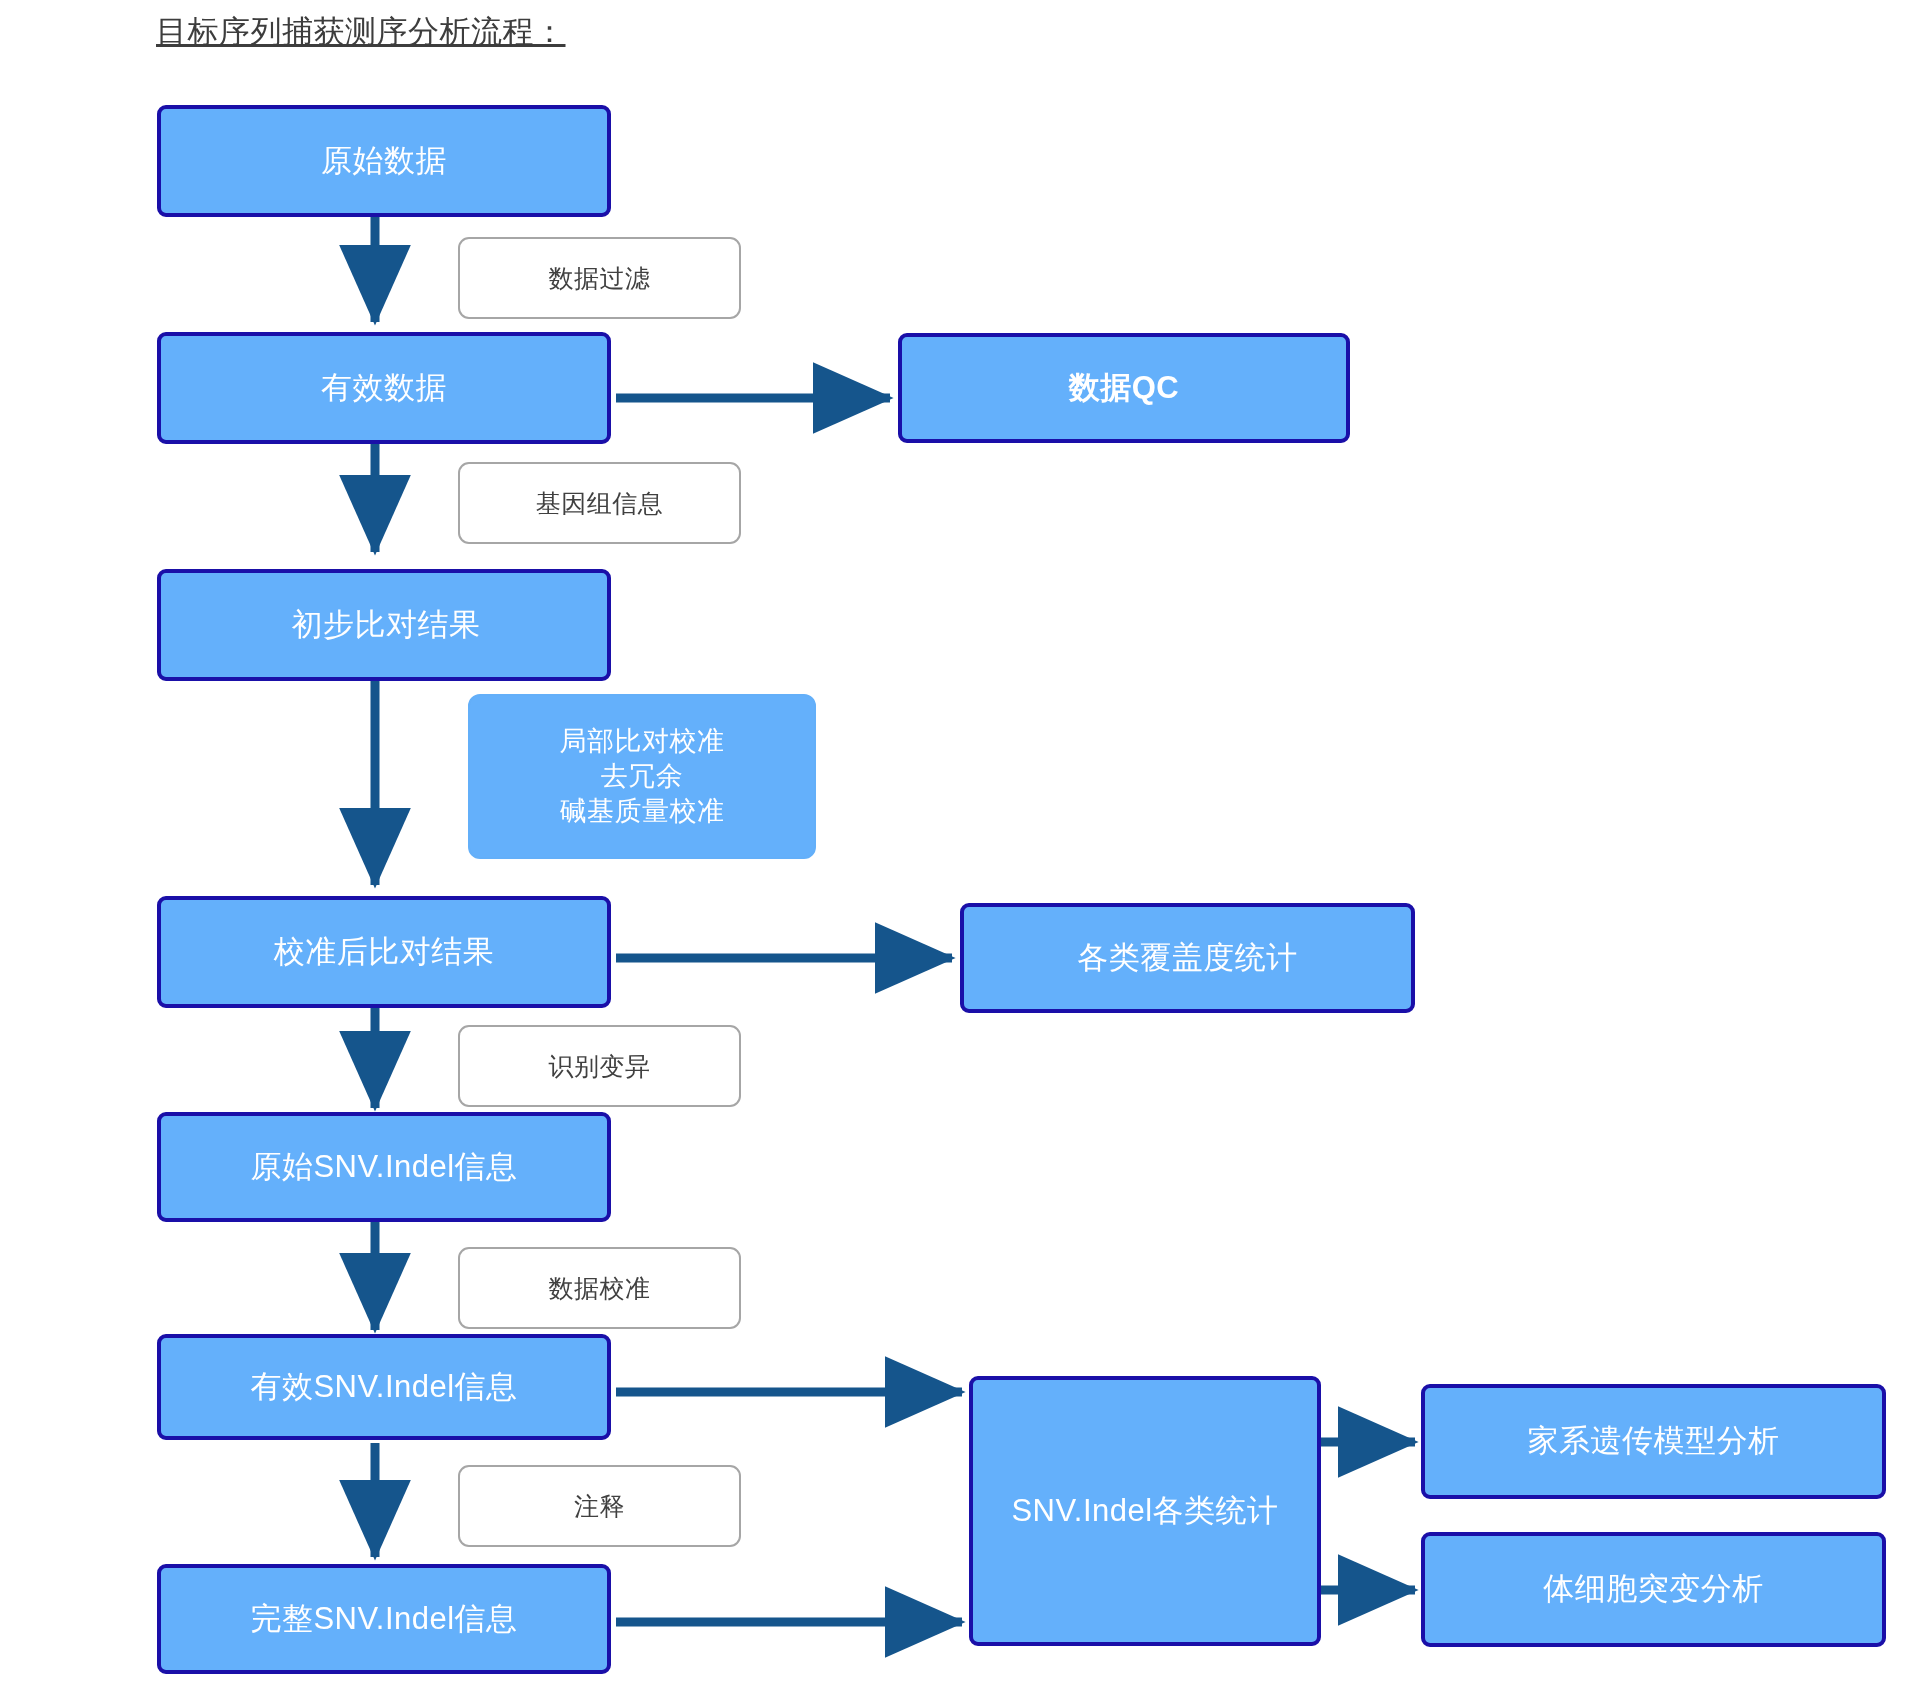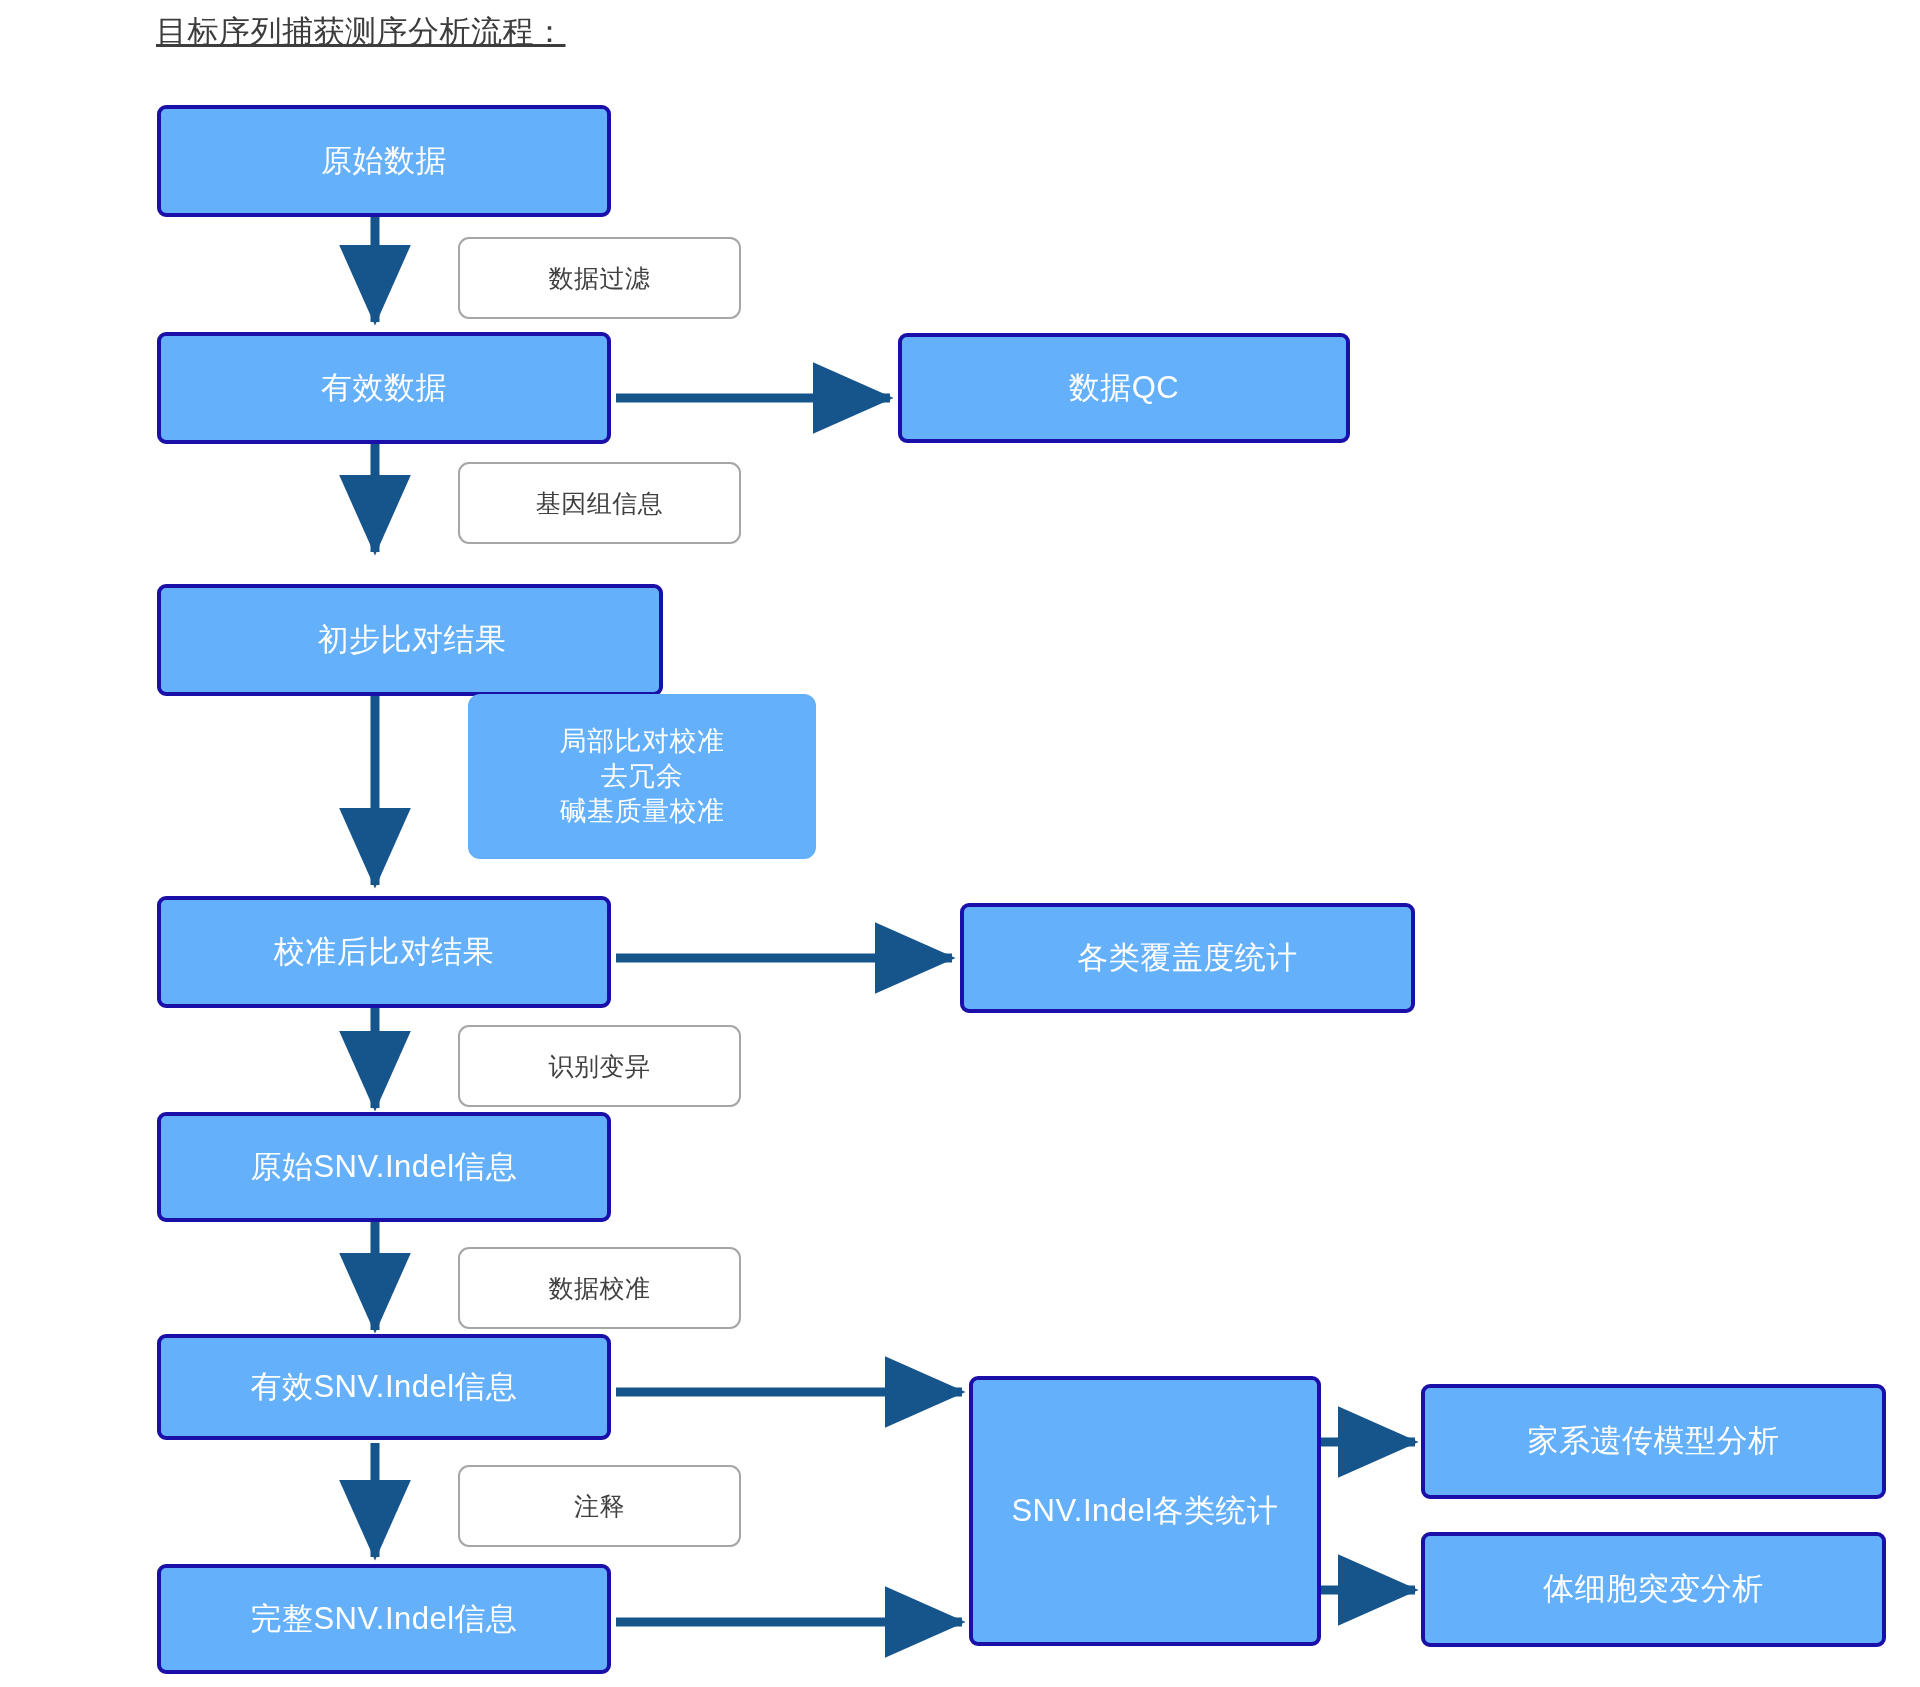--- a/index.html
+++ b/index.html
@@ -124,23 +124,23 @@
 
     <line x1="1307" y1="1442" x2="1415" y2="1442" stroke="#15558c" stroke-width="9" marker-end="url(#ah)"></line>
 
     <line x1="1307" y1="1590" x2="1415" y2="1590" stroke="#15558c" stroke-width="9" marker-end="url(#ah)"></line>
   </svg>
 
   <div class="node" style="left:157px; top:105px; width:454px; height:112px;">原始数据</div>
 
   <div class="node" style="left:157px; top:332px; width:454px; height:112px;">有效数据</div>
 
-  <div class="node" style="left:898px; top:333px; width:452px; height:110px;">数据QC</div>
+  <div class="node" style="left:898px; top:333px; width:452px; height:110px;font-weight:bold;">数据QC</div>
 
-  <div class="node" style="left:157px; top:584px; width:506px; height:112px;padding-left:12px;">初步比对结果</div>
+  <div class="node" style="left:157px; top:569px; width:454px; height:112px;padding-left:12px;">初步比对结果</div>
 
   <div class="node-soft" style="left:468px; top:694px; width:348px; height:165px; white-space:pre-line;">局部比对校准
 去冗余
 碱基质量校准</div>
 
   <div class="node" style="left:157px; top:896px; width:454px; height:112px;">校准后比对结果</div>
 
   <div class="node" style="left:960px; top:903px; width:455px; height:110px;">各类覆盖度统计</div>
 
   <div class="node" style="left:157px; top:1112px; width:454px; height:110px;">原始SNV.Indel信息</div>

